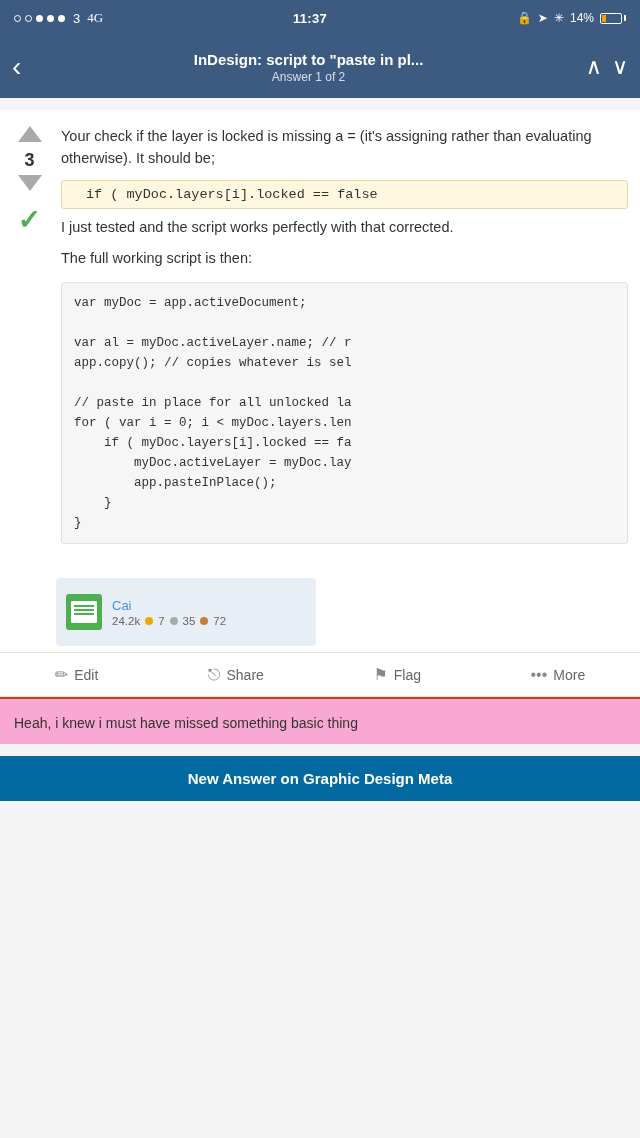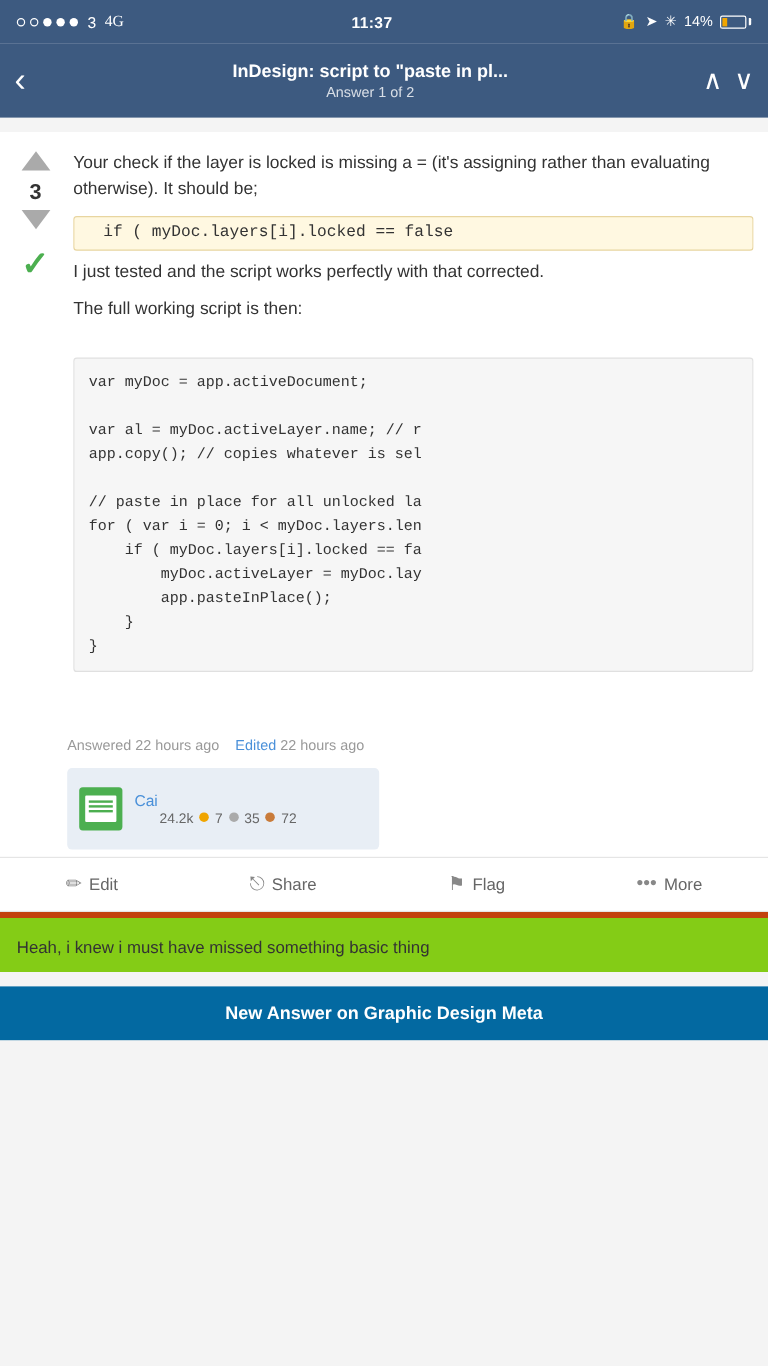--- a/index.html
+++ b/index.html
@@ -153,21 +153,21 @@
       color: #333;
       white-space: nowrap;
       overflow: hidden;
     }
 
     .code-block {
       background: #f6f6f6;
       border: 1px solid #e0e0e0;
       border-radius: 3px;
       padding: 10px 12px;
-      margin: 28px 0;
+      margin: 12px 0;
       font-family: 'Courier New', Courier, monospace;
       font-size: 12.5px;
       color: #333;
       overflow: hidden;
       white-space: pre;
       line-height: 1.6;
     }
 
     
     .answer-meta {
@@ -215,25 +215,25 @@
       box-shadow: 0 4px 0 #4caf50, 0 8px 0 #4caf50;
     }
     .user-info { }
     .user-name {
       font-size: 13px;
       color: #4a90d9;
       font-weight: 500;
     }
     .user-rep {
       display: flex;
+      align-items: center;
       gap: 5px;
       font-size: 11.5px;
       color: #666;
       margin-top: 2px;
-      margin-left: 21px;
     }
     .rep-dot {
       width: 8px; height: 8px; border-radius: 50%;
       display: inline-block;
     }
     .rep-gold { background: #f0a500; }
     .rep-silver { background: #aaa; }
     .rep-bronze { background: #c97b3a; }
 
     
@@ -254,23 +254,23 @@
       color: #666;
       cursor: pointer;
     }
     .action-icon {
       font-size: 16px;
       color: #888;
     }
 
     
     .comment-section {
-      background: #84cc16;
+      background: #f9a8d4;
       padding: 14px 14px 10px 14px;
-      border-top: 5px solid #c2410c;
+      border-top: 2px solid #c2410c;
     }
     .comment-text {
       font-size: 14px;
       color: #333;
       line-height: 1.5;
     }
 
     
     .bottom-notification {
       background: #0369a1;
@@ -347,26 +347,20 @@
 // paste in place for all unlocked la
 for ( var i = 0; i &lt; myDoc.layers.len
     if ( myDoc.layers[i].locked == fa
         myDoc.activeLayer = myDoc.lay
         app.pasteInPlace();
     }
 }</div>
     </div>
   </div>
 
-  <div class="answer-meta">
-    <span>Answered 22 hours ago</span>
-    &nbsp;&nbsp;
-    <span class="edited">Edited</span>
-    <span>22 hours ago</span>
-  </div>
 
   <div class="user-card">
     <div class="user-avatar">
       <div class="avatar-icon"></div>
     </div>
     <div class="user-info">
       <div class="user-name">Cai</div>
       <div class="user-rep">
         <span>24.2k</span>
         <span class="rep-dot rep-gold"></span>

